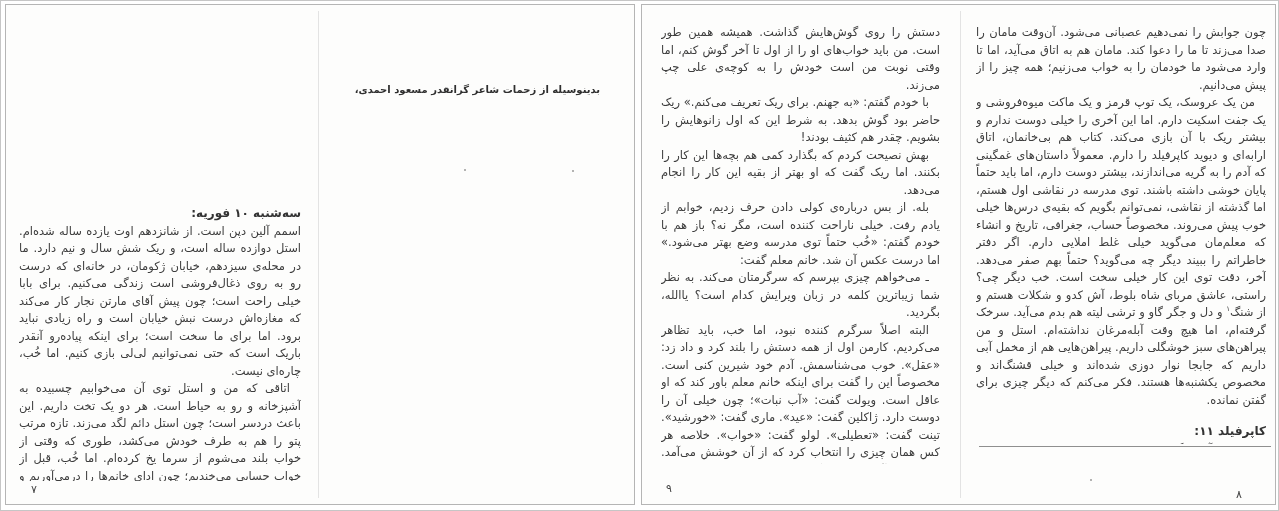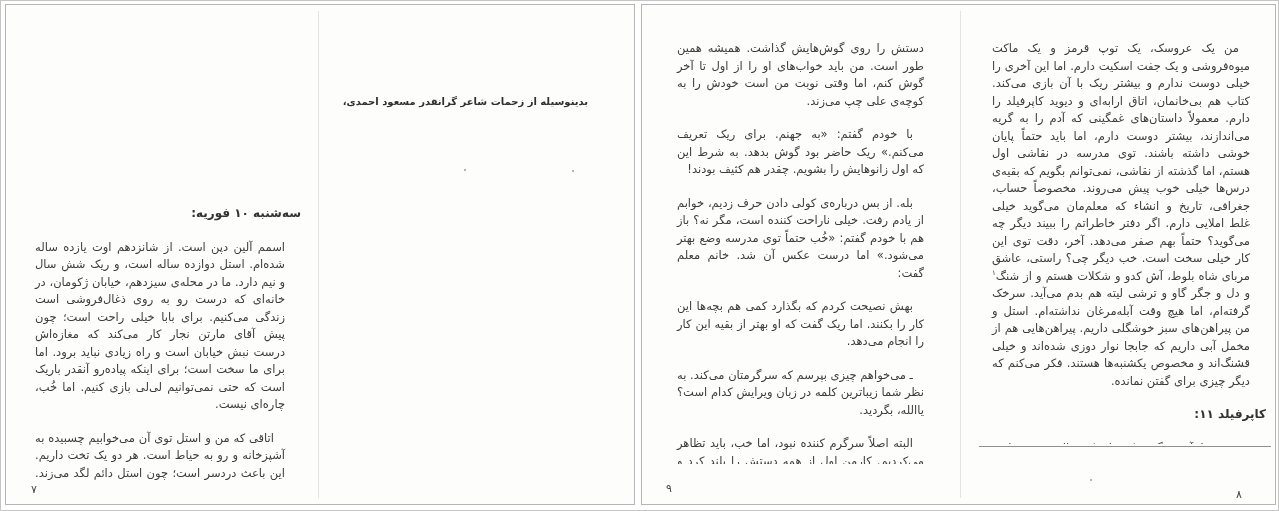--- a/index.html
+++ b/index.html
@@ -14,34 +14,34 @@
   }
   .spread-a{left:4px;width:630px;}
   .spread-b{left:640px;width:635px;}
   .gutter{
     position:absolute;top:6px;bottom:6px;width:1px;background:#e3e3e3;
   }
   .page-col{
     position:absolute;direction:rtl;text-align:justify;
     color:#3d3d3d;font-size:11.5px;line-height:17.5px;overflow:hidden;
   }
-  .page-col p{margin:16px;text-indent:11px;}
+  .page-col p{margin:0;text-indent:11px;}
   .page-col p.no-indent{text-indent:0;}
   .entry-heading{
     font-size:12px;font-weight:bold;margin:0;color:#333;
   }
   .entry-heading.gap-above{margin-top:14px;}
   .pagenum{
     position:absolute;direction:rtl;font-size:11px;color:#444;
   }
   .dedication{
     position:absolute;direction:rtl;text-align:right;color:#2f2f2f;
     font-weight:bold;font-size:10px;line-height:25px;white-space:nowrap;
   }
-  .dedication p{margin:12px;}
+  .dedication p{margin:0;}
   .footnote-rule{
     position:absolute;height:1px;background:#8f8f8f;
   }
   .footnote{
     position:absolute;direction:rtl;text-align:justify;color:#3d3d3d;
     font-size:9.5px;line-height:15px;padding-right:13px;text-indent:-13px;
     box-sizing:border-box;
   }
   .fn-ref{font-size:7px;vertical-align:super;line-height:0;}
   .speck{
@@ -71,30 +71,31 @@
     <div class="speck" style="left:458px;top:164px;"></div>
     <div class="speck" style="left:566px;top:165px;"></div>
   </div>
 
   <div class="spread spread-b">
     <div class="gutter" style="left:318px;"></div>
 
     <div class="page-col" style="left:19px;top:19px;width:279px;height:440px;">
       <p class="no-indent">دستش را روی گوش‌هایش گذاشت. همیشه همین طور است. من باید خواب‌های او را از اول تا آخر گوش کنم، اما وقتی نوبت من است خودش را به کوچه‌ی علی چپ می‌زند.</p>
       <p>با خودم گفتم: «به جهنم. برای ریک تعریف می‌کنم.» ریک حاضر بود گوش بدهد. به شرط این که اول زانوهایش را بشویم. چقدر هم کثیف بودند!</p>
+      <p>بهش نصیحت کردم که بگذارد کمی هم بچه‌ها این کار را بکنند. اما ریک گفت که او بهتر از بقیه این کار را انجام می‌دهد.</p>
       <p>بله. از بس درباره‌ی کولی دادن حرف زدیم، خوابم از یادم رفت. خیلی ناراحت کننده است، مگر نه؟ باز هم با خودم گفتم: «خُب حتماً توی مدرسه وضع بهتر می‌شود.» اما درست عکس آن شد. خانم معلم گفت:</p>
-      <p>بهش نصیحت کردم که بگذارد کمی هم بچه‌ها این کار را بکنند. اما ریک گفت که او بهتر از بقیه این کار را انجام می‌دهد.</p>
       <p>ـ می‌خواهم چیزی بپرسم که سرگرمتان می‌کند. به نظر شما زیباترین کلمه در زبان ویرایش کدام است؟ یاالله، بگردید.</p>
       <p>البته اصلاً سرگرم کننده نبود، اما خب، باید تظاهر می‌کردیم. کارمن اول از همه دستش را بلند کرد و داد زد: «عقل». خوب می‌شناسمش. آدم خود شیرین کنی است. مخصوصاً این را گفت برای اینکه خانم معلم باور کند که او عاقل است. ویولت گفت: «آب نبات»؛ چون خیلی آن را دوست دارد. ژاکلین گفت: «عید». ماری گفت: «خورشید». تینت گفت: «تعطیلی». لولو گفت: «خواب». خلاصه هر کس همان چیزی را انتخاب کرد که از آن خوشش می‌آمد. خانم معلم آهی کشید و گفت: «همه‌ی اینها خیلی معمولی است. آلین! تو که قوه‌ی تخیل خوبی داری، سعی کن کلمه‌ی بهتری پیدا کنی.»</p>
 
     </div>
 
     <div class="pagenum" style="left:24px;top:477px;">۹</div>
 
     <div class="page-col" style="left:334px;top:19px;width:290px;height:420px;">
+      <p class="no-indent">چون جوابش را نمی‌دهیم عصبانی می‌شود. آن‌وقت مامان را صدا می‌زند تا ما را دعوا کند. مامان هم به اتاق می‌آید، اما تا وارد می‌شود ما خودمان را به خواب می‌زنیم؛ همه چیز را از پیش می‌دانیم.</p>
       <p><span>من یک عروسک، یک توپ قرمز و یک ماکت میوه‌فروشی و یک جفت اسکیت دارم. اما این آخری را خیلی دوست ندارم و بیشتر ریک با آن بازی می‌کند. کتاب هم بی‌خانمان، اتاق ارابه‌ای و دیوید کاپرفیلد را دارم. معمولاً داستان‌های غمگینی که آدم را به گریه می‌اندازند، بیشتر دوست دارم، اما باید حتماً پایان خوشی داشته باشند. توی مدرسه در نقاشی اول هستم، اما گذشته از نقاشی، نمی‌توانم بگویم که بقیه‌ی درس‌ها خیلی خوب پیش می‌روند. مخصوصاً حساب، جغرافی، تاریخ و انشاء که معلم‌مان می‌گوید خیلی غلط املایی دارم. اگر دفتر خاطراتم را ببیند دیگر چه می‌گوید؟ حتماً بهم صفر می‌دهد. آخر، دقت توی این کار خیلی سخت است. خب دیگر چی؟ راستی، عاشق مربای شاه بلوط، آش کدو و شکلات هستم و از شنگ</span><sup class="fn-ref">۱</sup><span> و دل و جگر گاو و ترشی لیته هم بدم می‌آید. سرخک گرفته‌ام، اما هیچ وقت آبله‌مرغان نداشته‌ام. استل و من پیراهن‌های سبز خوشگلی داریم. پیراهن‌هایی هم از مخمل آبی داریم که جابجا نوار دوزی شده‌اند و خیلی قشنگ‌اند و مخصوص یکشنبه‌ها هستند. فکر می‌کنم که دیگر چیزی برای گفتن نمانده.</span></p>
       <h2 class="entry-heading gap-above">کاپرفیلد ۱۱:</h2>
       <p class="no-indent">چه روزی! آنقدر گریه کرده‌ام که حالت تهوع دارم. دستمالم خیسِ خیس است. اول از همه بگویم که شب پیش خواب خیلی خوبی دیدم. خواستم فوری آن را برای استل تعریف کنم، اما او برای اینکه چیزی نشنود، هر دو</p>
     </div>
 
     <div class="footnote-rule" style="left:337px;top:441px;width:292px;"></div>
 
     <div class="pagenum" style="left:594px;top:483px;">۸</div>
 
     <div class="speck" style="left:448px;top:474px;"></div>

